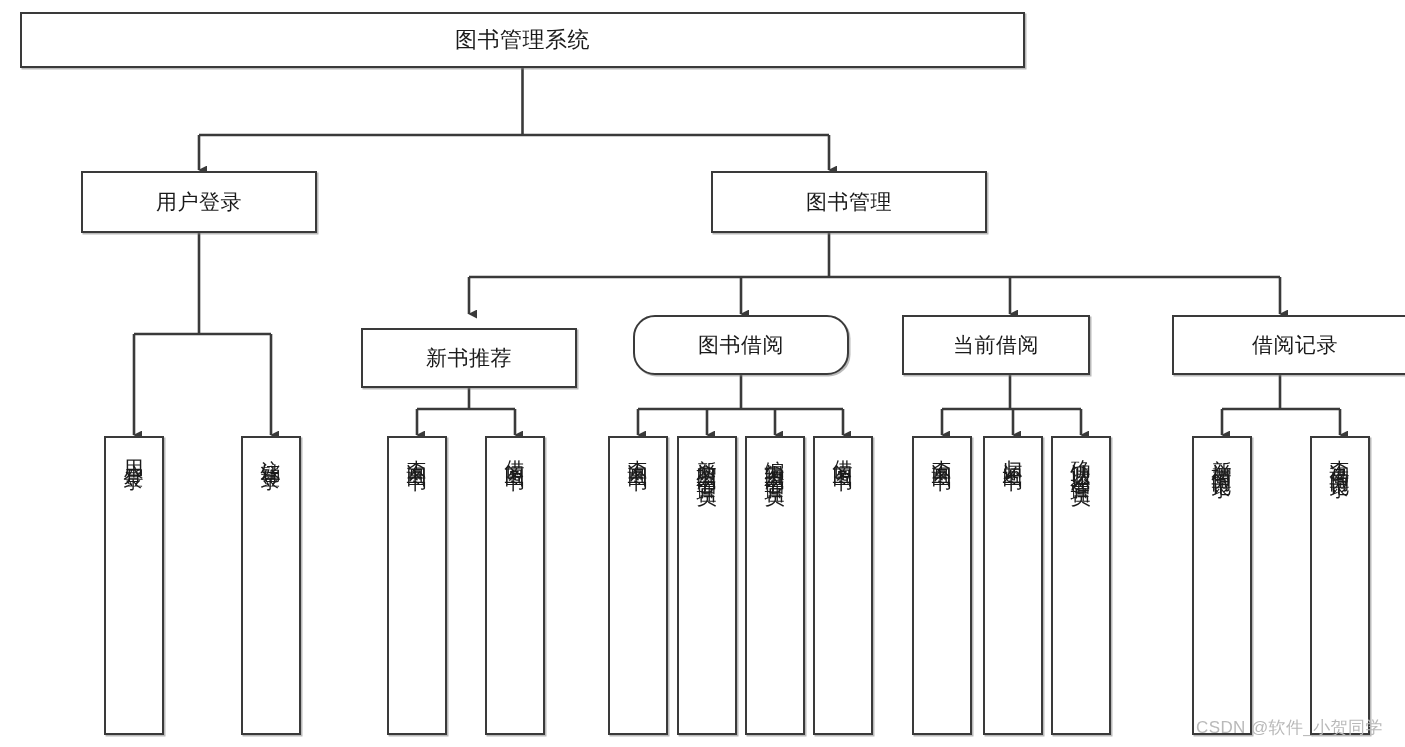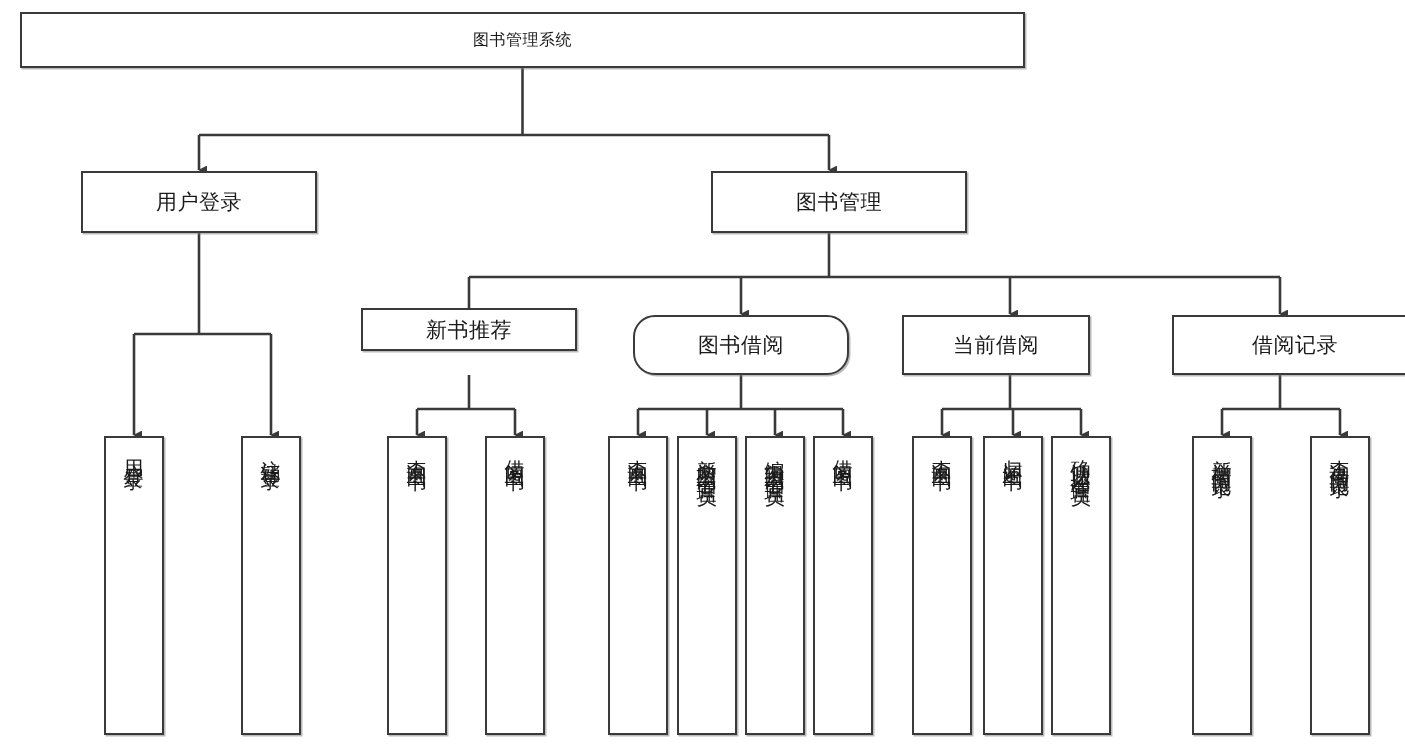--- a/index.html
+++ b/index.html
@@ -42,21 +42,21 @@
     letter-spacing: 0.5px;
     white-space: nowrap;
   }
   .node.horizontal .label {
     font-size: 21px;
   }
   .node.root {
     font-size: 22px;
   }
   .node.root .label {
-    font-size: 16px;
+    font-size: 22px;
   }
   .node.vertical {
     align-items: flex-start;
     justify-content: center;
     padding-top: 6px;
   }
   .node.vertical .label {
     writing-mode: vertical-rl;
     text-orientation: upright;
     font-size: 20px;
@@ -119,24 +119,24 @@
       </g>
   </svg>
 
   <div id="node-layer">
       <div class="node horizontal root" style="left: 20px; top: 12px; width: 1005px; height: 56px;">
         <span class="label">图书管理系统</span>
       </div>
       <div class="node horizontal" style="left: 81px; top: 171px; width: 236px; height: 62px;">
         <span class="label">用户登录</span>
       </div>
-      <div class="node horizontal" style="left: 711px; top: 171px; width: 256px; height: 62px;">
+      <div class="node horizontal" style="left: 711px; top: 171px; width: 276px; height: 62px;">
         <span class="label">图书管理</span>
       </div>
-      <div class="node horizontal" style="left: 361px; top: 308px; width: 216px; height: 43px;">
+      <div class="node horizontal" style="left: 361px; top: 328px; width: 216px; height: 60px;">
         <span class="label">新书推荐</span>
       </div>
       <div class="node horizontal" style="left: 633px; top: 315px; width: 216px; height: 60px; border-radius: 22px;">
         <span class="label">图书借阅</span>
       </div>
       <div class="node horizontal" style="left: 902px; top: 315px; width: 188px; height: 60px;">
         <span class="label">当前借阅</span>
       </div>
       <div class="node horizontal" style="left: 1172px; top: 315px; width: 246px; height: 60px;">
         <span class="label">借阅记录</span>
@@ -175,13 +175,14 @@
         <span class="label">确认归还（管理员）</span>
       </div>
       <div class="node vertical" style="left: 1192px; top: 436px; width: 60px; height: 299px;">
         <span class="label">新增借阅记录</span>
       </div>
       <div class="node vertical" style="left: 1310px; top: 436px; width: 60px; height: 299px;">
         <span class="label">查询借阅记录</span>
       </div>
     </div>
 
+  <div class="watermark" style="left: 1196px; top: 716px;">CSDN @软件_小贺同学</div>
 </div>
 
 </body></html>

